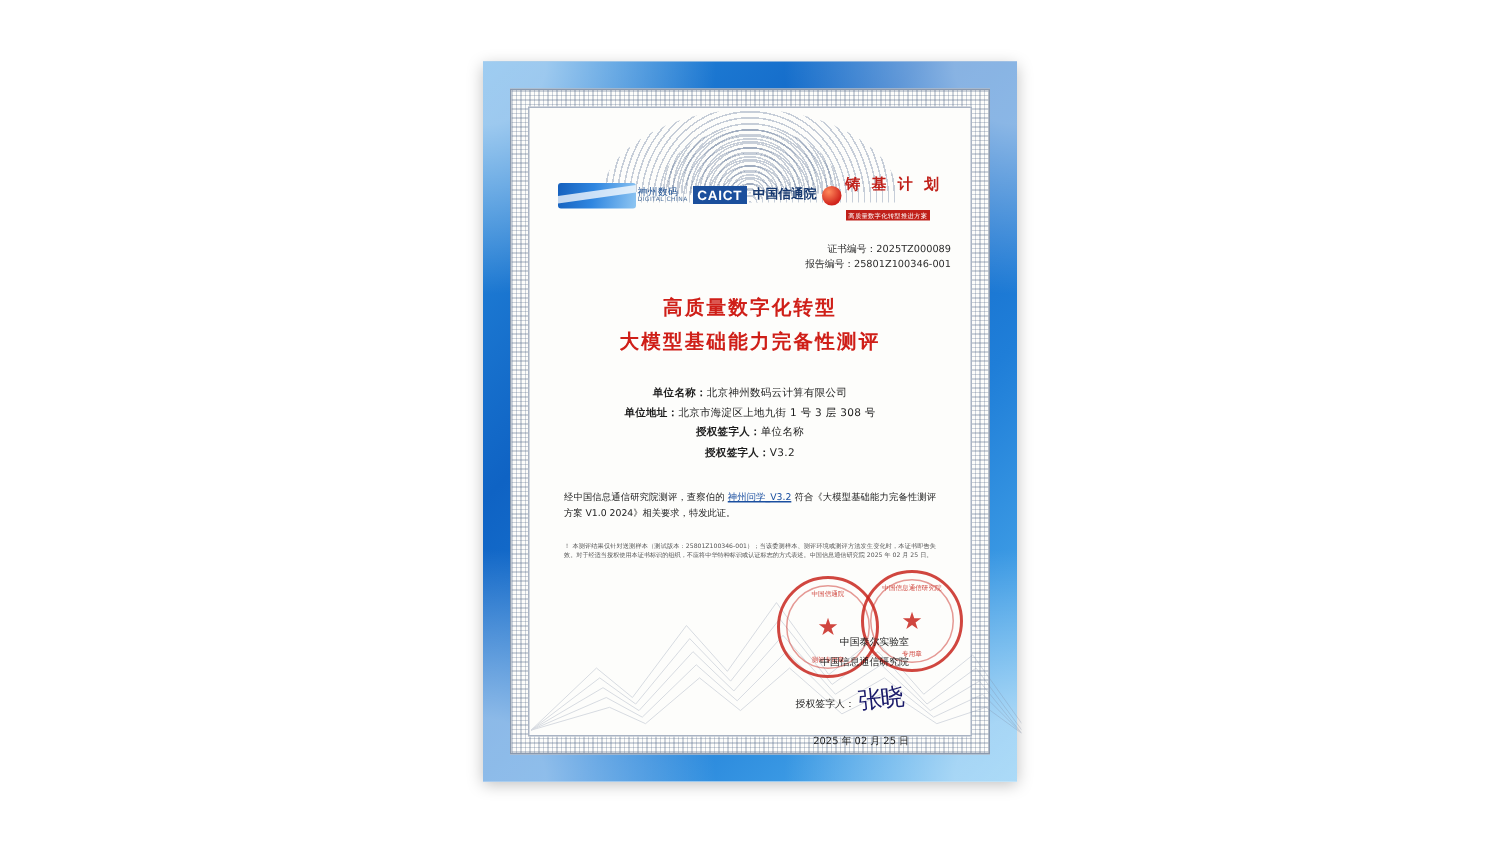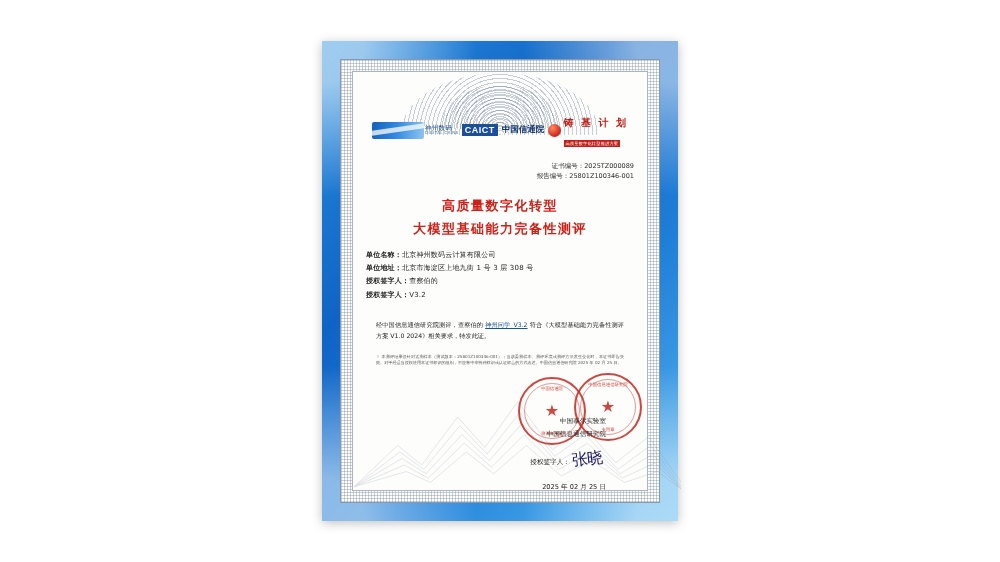--- a/index.html
+++ b/index.html
@@ -110,21 +110,21 @@
   
   .numbers{margin:2px 0 6px 6px;}
   .num-line{font-size:6.5px;color:#2b2b2b;line-height:1.55;text-align:right;}
   
   .title-wrap{text-align:center;margin:8px 0 4px;}
   .title{
     font-size:13px;font-weight:bold;color:#cf1f18;letter-spacing:1.5px;
     line-height:1.75;
   }
   
-  .info{margin:4px 0 0;text-align:left;}
+  .info{margin:11px 0 0;text-align:center;}
   .info-row{font-size:7px;color:#1e1e1e;line-height:1.9;letter-spacing:.2px;}
   .info-row b{font-weight:bold;}
   
   .statement{
     margin:18px 10px 0;font-size:6.2px;color:#222;line-height:1.75;text-align:justify;
   }
   .statement .lnk{color:#1a4fa0;text-decoration:underline;}
   .note{
     margin:12px 10px 0;font-size:4.1px;color:#555;line-height:1.6;text-align:justify;
   }
@@ -227,21 +227,21 @@
         </div>
 
         <div class="info">
           <div class="info-row">
             <b>单位名称：</b><span>北京神州数码云计算有限公司</span>
           </div>
           <div class="info-row">
             <b>单位地址：</b><span>北京市海淀区上地九街 1 号 3 层 308 号</span>
           </div>
           <div class="info-row">
-            <b>授权签字人：</b><span>查察伯的</span>
+            <b>授权签字人：</b><span>单位名称</span>
           </div>
           <div class="info-row">
             <b>授权签字人：</b><span>V3.2</span>
           </div>
         </div>
 
         <div class="statement">
           <span>经中国信息通信研究院测评，查察伯的 </span><span class="lnk">神州问学_V3.2</span><span> 符合《大模型基础能力完备性测评方案 V1.0 2024》相关要求，特发此证。</span>
         </div>
 

